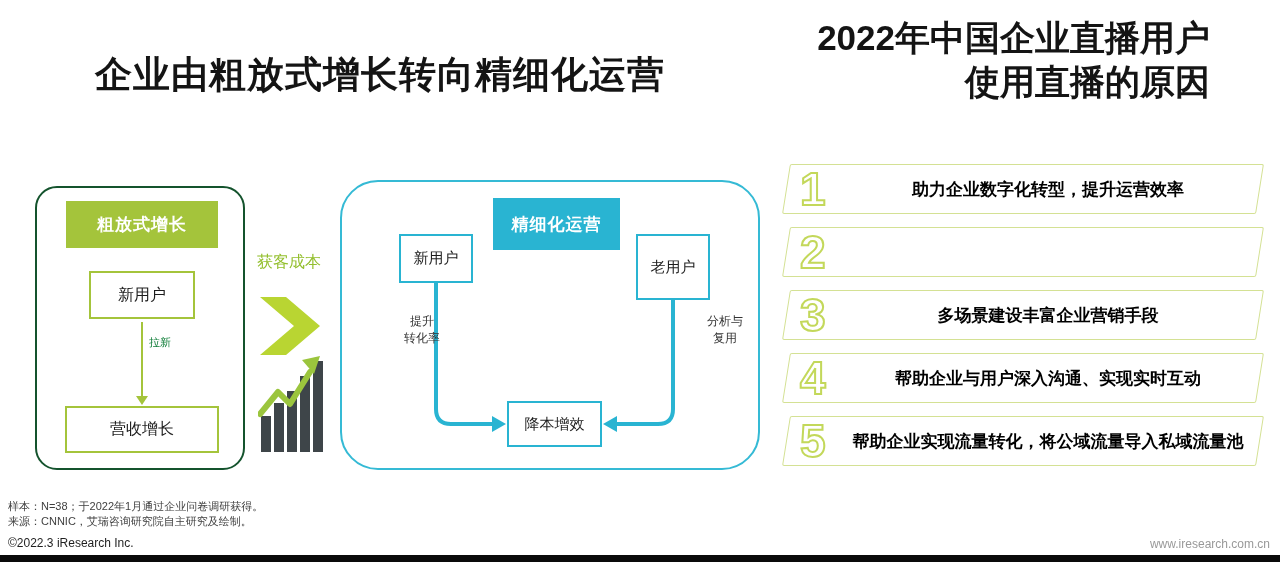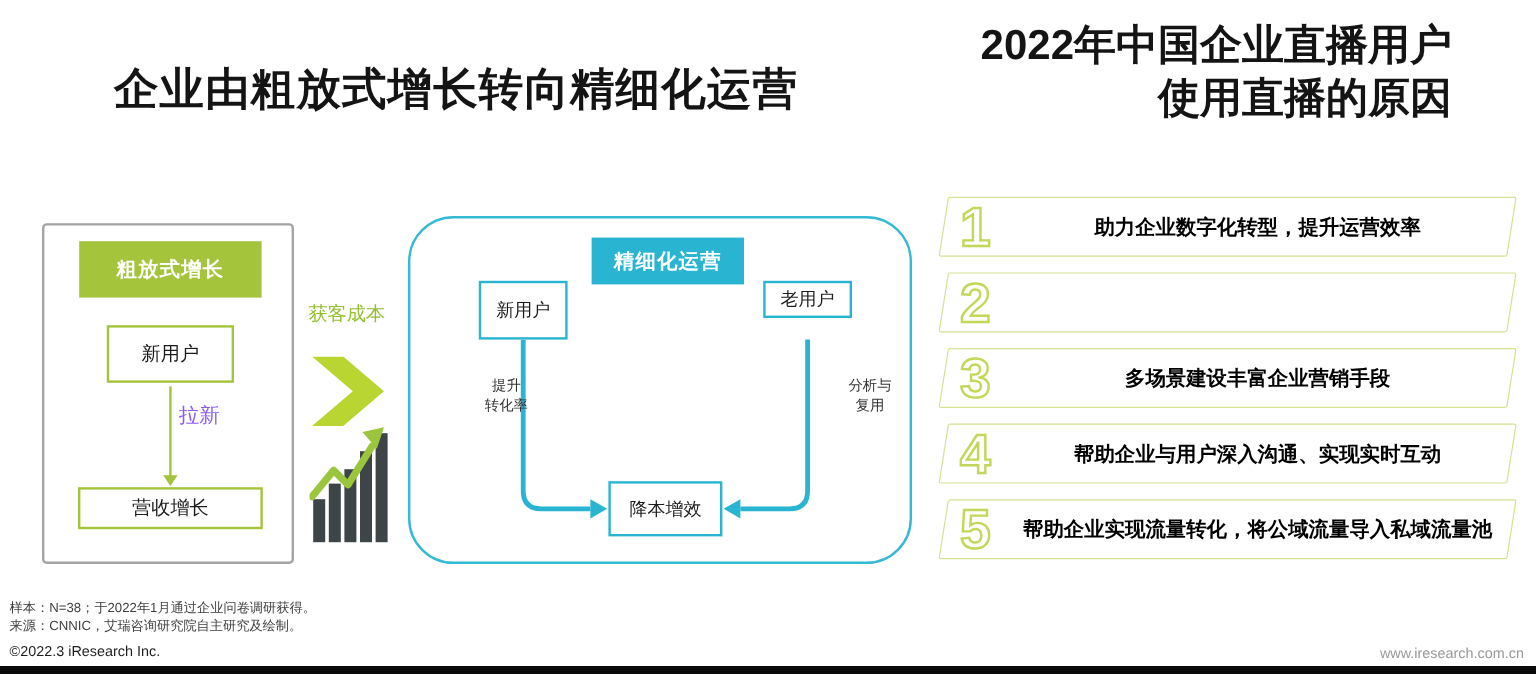--- a/index.html
+++ b/index.html
@@ -7,49 +7,49 @@
   .slide { position:relative; width:1280px; height:562px; background:#ffffff; overflow:hidden; }
 
   
   .left-title { position:absolute; left:55px; top:50px; width:650px; text-align:center;
     font-size:37px; font-weight:bold; color:#141414; letter-spacing:1px; }
   .right-title { position:absolute; left:760px; top:16px; width:450px; text-align:right;
     font-size:35px; font-weight:bold; color:#141414; line-height:44px; }
 
   
   .extensive { position:absolute; left:35px; top:186px; width:210px; height:284px;
-    border:2px solid #a3a3a3; border-radius:4px; background:#fff; }
+    border:2px solid #14532d; border-radius:22px; background:#fff; }
   .extensive-header { position:absolute; left:29px; top:13px; width:152px; height:47px;
     background:#a4c43b; color:#fff; font-size:17px; font-weight:bold; letter-spacing:1px;
     display:flex; align-items:center; justify-content:center; }
   .fbox { display:flex; align-items:center; justify-content:center; background:#fff;
     font-weight:normal; color:#1d1d1d; }
   .new-user-ext { position:absolute; left:52px; top:83px; width:106px; height:48px;
     border:2px solid #a4c43b; font-size:16px; }
-  .revenue-box { position:absolute; left:28px; top:218px; width:154px; height:35px;
+  .revenue-box { position:absolute; left:28px; top:218px; width:154px; height:47px;
     border:2px solid #a4c43b; font-size:16px; }
   .ext-arrow-line { position:absolute; left:104px; top:134px; width:2px; height:76px; background:#a4c43b; }
   .ext-arrow-head { position:absolute; left:99px; top:208px; width:0; height:0;
     border-left:6px solid transparent; border-right:6px solid transparent; border-top:9px solid #a4c43b; }
-  .pull-new { position:absolute; left:112px; top:147px; font-size:17px; color:#8b5cf6; }
+  .pull-new { position:absolute; left:112px; top:147px; font-size:11px; color:#15803d; }
 
   
   .cost-label { position:absolute; left:257px; top:252px; font-size:16px; font-weight:normal; color:#93bf2d; }
   .chevron-wrap { position:absolute; left:260px; top:297px; width:62px; height:58px; }
   .bars-wrap { position:absolute; left:258px; top:350px; width:68px; height:102px; }
 
   
   .refined { position:absolute; left:340px; top:180px; width:420px; height:290px;
     border:2px solid #35bad5; border-radius:38px; background:#fff; }
-  .refined-header { position:absolute; left:151px; top:16px; width:127px; height:39px;
+  .refined-header { position:absolute; left:151px; top:16px; width:127px; height:52px;
     background:#29b4d2; color:#fff; font-size:17px; font-weight:bold; letter-spacing:1px;
     display:flex; align-items:center; justify-content:center; }
   .new-user-ref { position:absolute; left:57px; top:52px; width:74px; height:49px;
     border:2px solid #29b4d2; font-size:15px; }
-  .old-user-ref { position:absolute; left:294px; top:52px; width:74px; height:31px;
+  .old-user-ref { position:absolute; left:294px; top:52px; width:74px; height:66px;
     border:2px solid #29b4d2; font-size:15px; }
   .center-box { position:absolute; left:165px; top:219px; width:95px; height:46px;
     border:2px solid #29b4d2; font-size:15px; }
   .note { position:absolute; width:76px; text-align:center; font-size:12px; color:#333; line-height:17px; }
   .note-left { left:42px; top:131px; }
   .note-right { left:345px; top:131px; }
   .flow-arrows { position:absolute; left:0; top:0; width:420px; height:290px; }
 
   
   .reasons { position:absolute; left:780px; top:164px; width:486px; }

